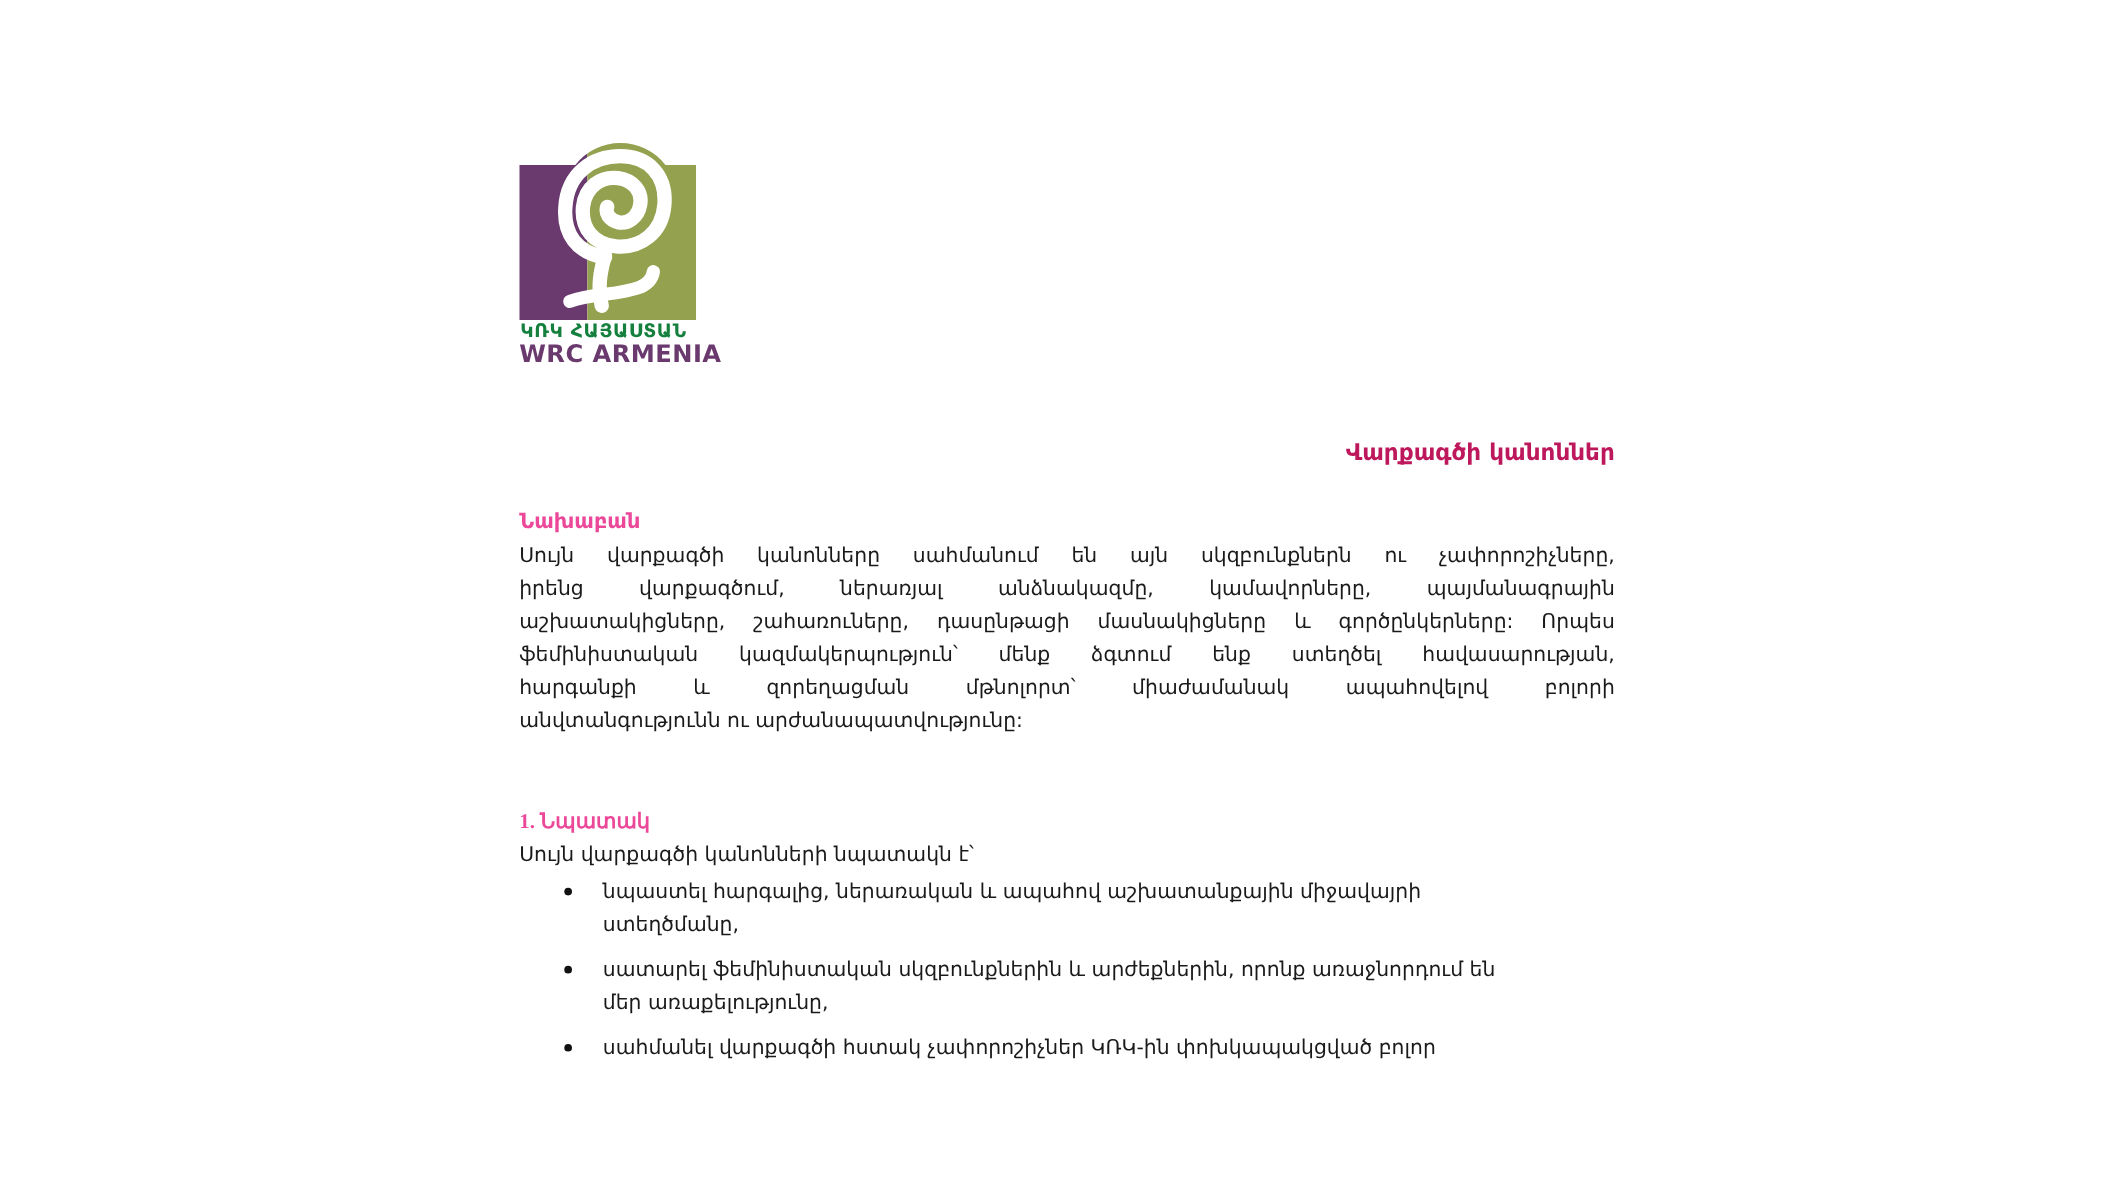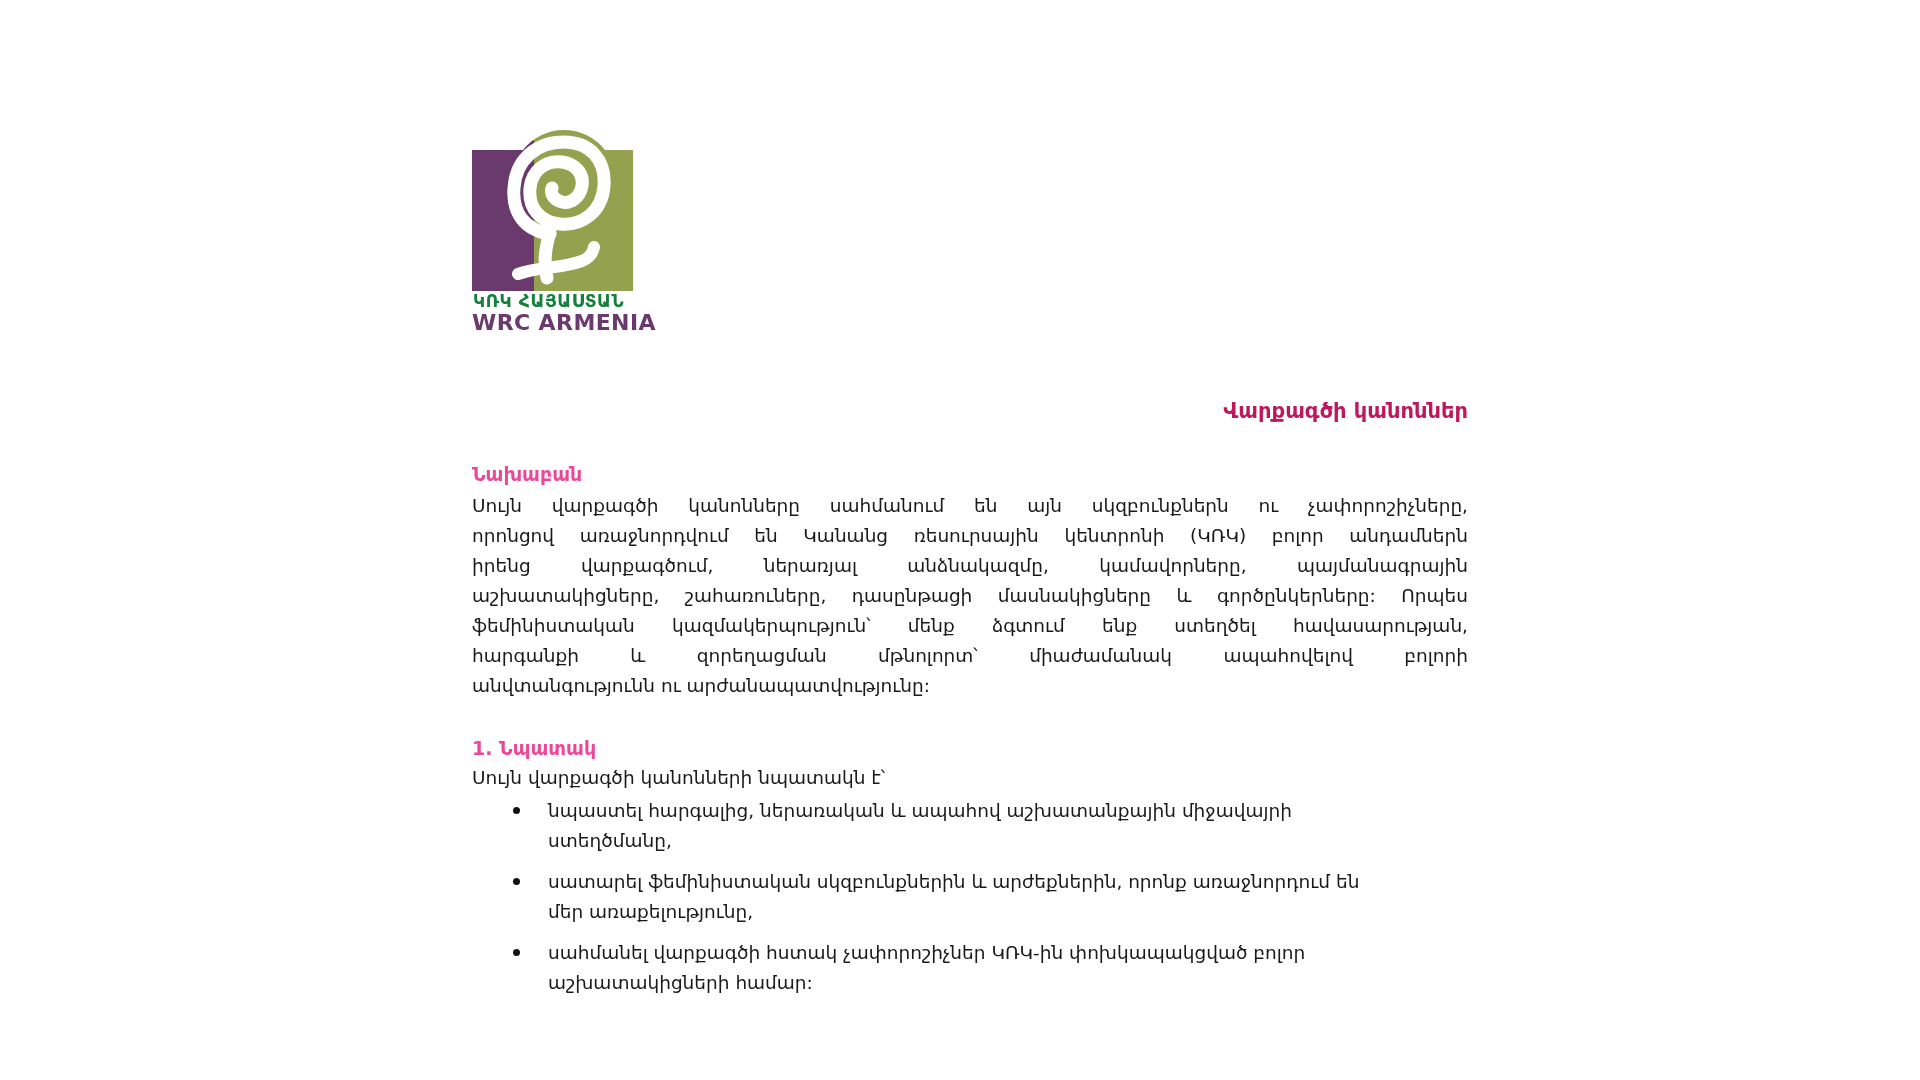--- a/index.html
+++ b/index.html
@@ -36,21 +36,21 @@
     font-size: 19px; font-weight: bold; line-height: 30px; color: #ec4899;
   }
   .preface-heading { top: 459px; }
   .preface-para {
     position: absolute; top: 491px; left: 0; width: 996px;
     font-size: 18.5px; line-height: 30px;
   }
   .jline { text-align: justify; text-align-last: justify; }
   .jline:last-child { text-align-last: left; }
 
-  .purpose-heading { top: 733px; }
+  .purpose-heading { top: 733px; font-family: Liberation Serif, serif; }
   .purpose-intro {
     position: absolute; top: 763px; left: 0;
     font-size: 18.5px; line-height: 30px;
   }
   .bullets { position: absolute; top: 796px; left: 0; width: 996px; }
   .bullet-item { display: flex; margin-bottom: 11px; font-size: 18.5px; line-height: 30px; }
   .bullet-dot {
     flex: 0 0 auto; width: 7px; height: 7px; border-radius: 50%;
     background: #111111; margin: 11px 0 0 41px;
   }
@@ -83,21 +83,20 @@
   <div class="logo-caption-en" style="color: rgb(106, 58, 110);">WRC ARMENIA</div>
 
   <div class="content">
 
     <h1 class="doc-title">Վարքագծի կանոններ</h1>
 
     <h2 class="sec-heading preface-heading">Նախաբան</h2>
 
     <div class="preface-para">
         <div class="jline">Սույն վարքագծի կանոնները սահմանում են այն սկզբունքներն ու չափորոշիչները,</div>
-        <div class="jline">որոնցով առաջնորդվում են Կանանց ռեսուրսային կենտրոնի (ԿՌԿ) բոլոր անդամներն</div>
         <div class="jline">իրենց վարքագծում, ներառյալ անձնակազմը, կամավորները, պայմանագրային</div>
         <div class="jline">աշխատակիցները, շահառուները, դասընթացի մասնակիցները և գործընկերները: Որպես</div>
         <div class="jline">ֆեմինիստական կազմակերպություն՝ մենք ձգտում ենք ստեղծել հավասարության,</div>
         <div class="jline">հարգանքի և զորեղացման մթնոլորտ՝ միաժամանակ ապահովելով բոլորի</div>
         <div class="jline">անվտանգությունն ու արժանապատվությունը:</div>
       </div>
 
     <h2 class="sec-heading purpose-heading">1. Նպատակ</h2>
 
     <div class="purpose-intro">Սույն վարքագծի կանոնների նպատակն է՝</div>
@@ -114,19 +113,18 @@
           <span class="bullet-dot"></span>
           <div class="bullet-text">
             <div>սատարել ֆեմինիստական սկզբունքներին և արժեքներին, որոնք առաջնորդում են</div>
             <div>մեր առաքելությունը,</div>
           </div>
         </div>
         <div class="bullet-item">
           <span class="bullet-dot"></span>
           <div class="bullet-text">
             <div>սահմանել վարքագծի հստակ չափորոշիչներ ԿՌԿ-ին փոխկապակցված բոլոր</div>
-            <div>աշխատակիցների համար:</div>
           </div>
         </div>
       </div>
 
   </div>
 </div>
 
 </body></html>

